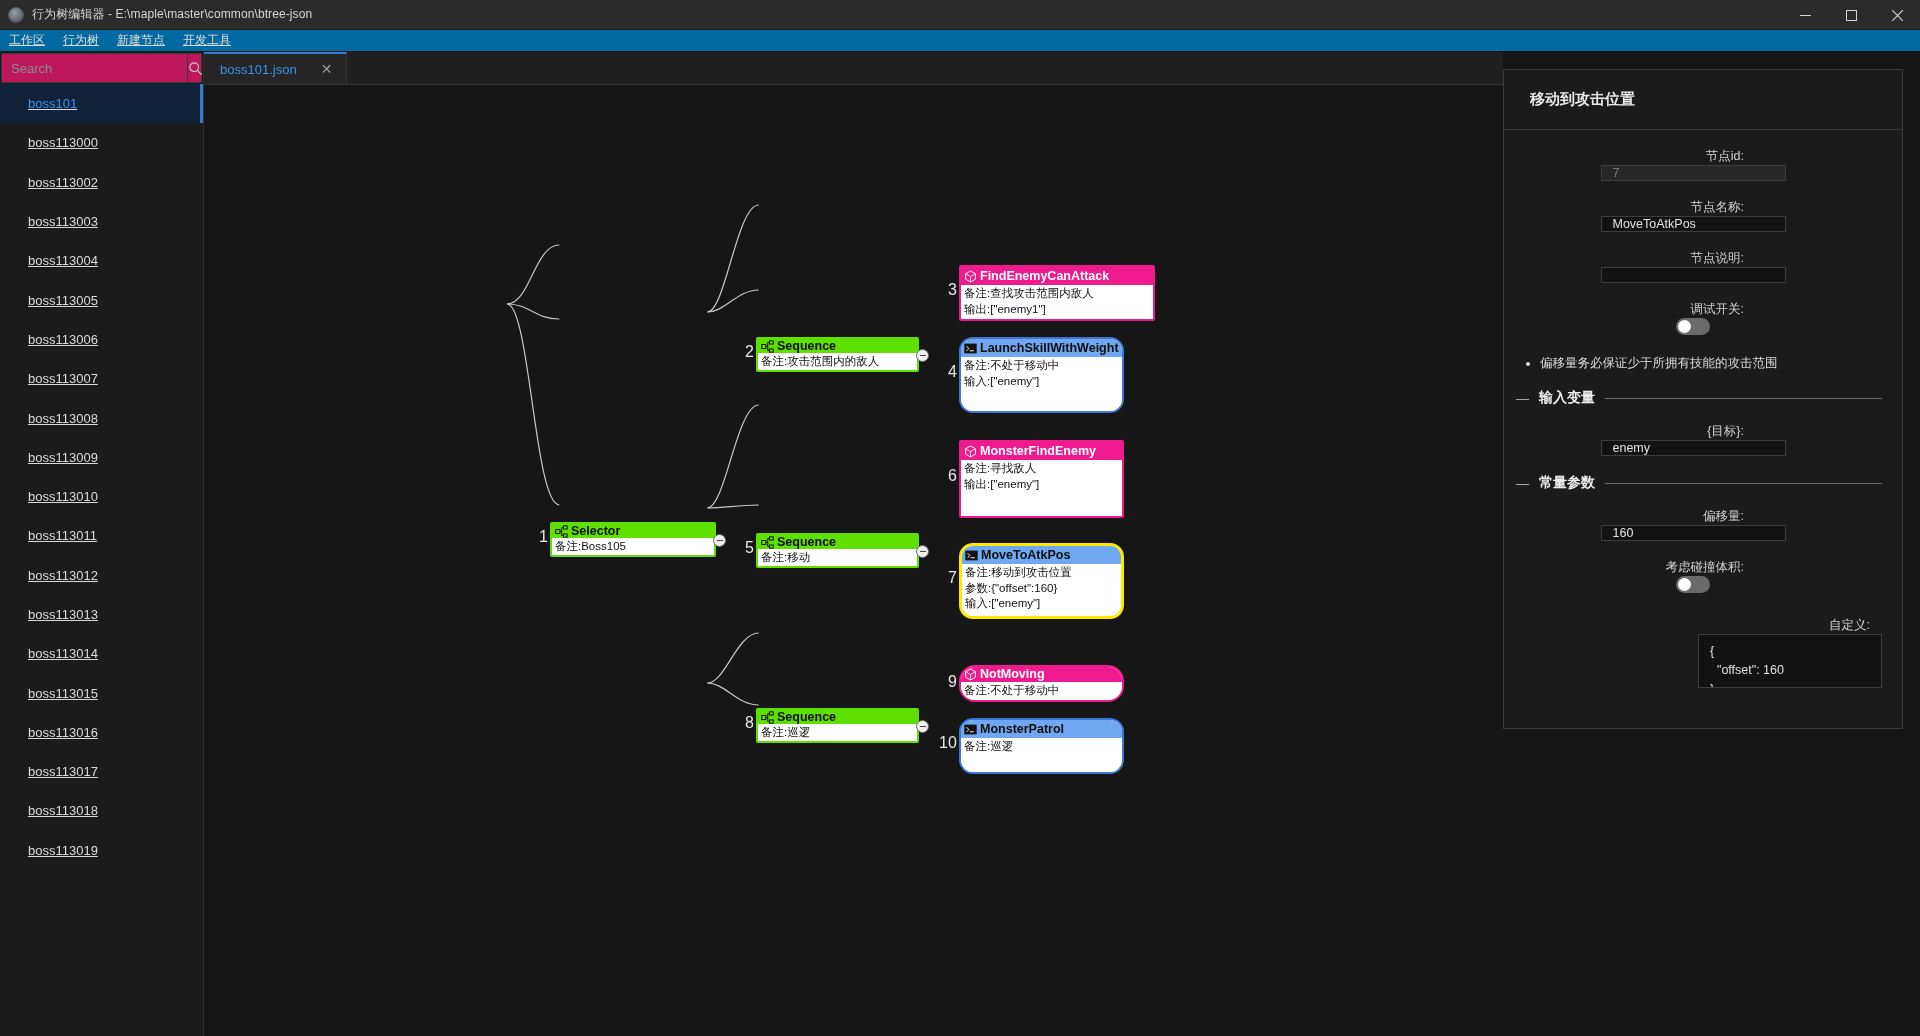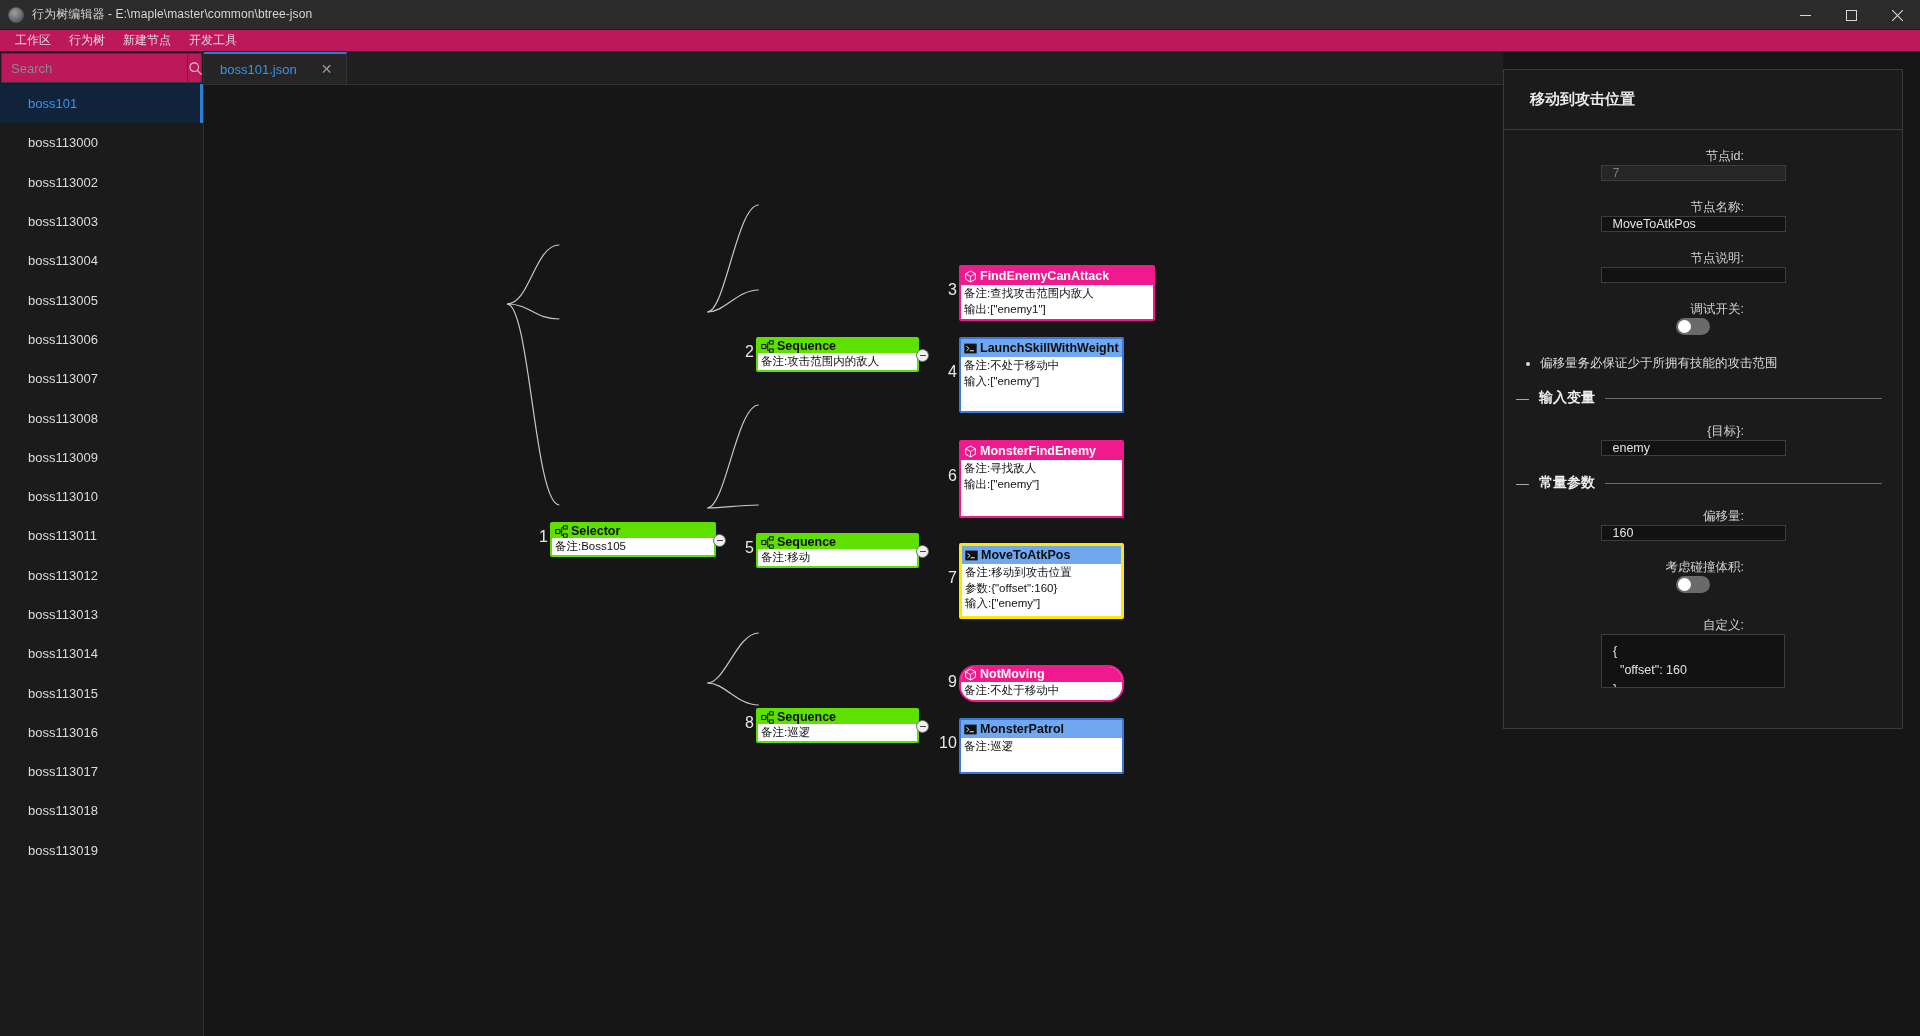--- a/index.html
+++ b/index.html
@@ -25,22 +25,22 @@
   }
   .title-text { font-size: 12px; color: #d6d6d6; letter-spacing: .1px; }
   .win-btns { position: absolute; right: 0; top: 0; height: 30px; display: flex; }
   .win-btn {
     width: 46px; height: 30px; display: flex; align-items: center; justify-content: center;
     color: #d6d6d6; font-size: 13px;
   }
   .wb-glyph { display:block; }
   
   .menubar {
-    height: 22px; background: #be185d; display: flex; align-items: center;
-    padding-left: 6px; border-bottom: 1px solid #151515;
+    height: 22px; background: #0369a1; display: flex; align-items: center;
+    border-bottom: 1px solid #151515; text-decoration: underline;
   }
   .menu-item { font-size: 12px; color: #dcdcdc; padding: 2px 9px; white-space: nowrap; }
   
   .workspace { display: flex; height: calc(1036px - 52px); }
   
   .sidebar {
     width: 204px; flex: none; background: #1b1b1b;
     border-right: 1px solid #303030;
     display: flex; flex-direction: column; overflow: hidden;
   }
@@ -51,21 +51,21 @@
   .search-input {
     flex: 1; background: transparent; border: none; outline: none;
     color: #cfcfcf; font-size: 13px; padding-left: 9px;
     font-family: "Liberation Sans", sans-serif;
   }
   .search-input::placeholder { color: #8a8a8a; }
   .search-btn {
     width: 34px; border-left: 1px solid #3a3a3a;
     display: flex; align-items: center; justify-content: center;
   }
-  .tree-list { flex: 1; overflow-y: auto; }
+  .tree-list { flex: 1; overflow-y: auto; text-decoration: underline; }
   .tree-item {
     height: 39.3px; display: flex; align-items: center;
     padding-left: 25px; font-size: 13px; color: #dcdcdc;
     border-left: 3px solid transparent;
   }
   .tree-item.active {
     background: #11233b; color: #3c94e6;
     border-left: 3px solid transparent;
     position: relative;
   }
@@ -86,21 +86,21 @@
   .canvas { flex: 1; position: relative; overflow: hidden; background: #161616; }
   .canvas svg.edges { position: absolute; inset: 0; width: 100%; height: 100%; }
   
   .node {
     position: absolute; background: #ffffff;
     border: 2px solid #5ee000; border-radius: 2px;
     overflow: hidden; display: flex; flex-direction: column;
   }
   .node.kind-composite { border-color: #5ee000; }
   .node.kind-condition { border-color: #ef1a8e; }
-  .node.kind-action    { border-color: #3d78d8; }
+  .node.kind-action    { border-color: #3d78d8; border-radius: 14px; }
   .node.selected { border-color: #ffe800; border-width: 3px; }
   .node-head {
     display: flex; align-items: center; gap: 3px;
     height: 18px; padding: 0 3px;
     font-size: 12.5px; font-weight: bold; color: #111;
     font-family: "Liberation Sans", sans-serif;
   }
   .kind-composite > .node-head { background: #5ee000; color: #0d0d0d; }
   .kind-condition > .node-head { background: #ef1a8e; color: #ffffff; }
   .kind-action    > .node-head { background: #6fa8f0; color: #0d0d0d; }
@@ -497,21 +497,21 @@
             <div class="frow">
               <div class="flabel">偏移量:</div>
               <input class="finput" value="160" style="">
             </div>
             <div class="frow">
               <div class="flabel">考虑碰撞体积:</div>
               <div class="toggle">
                 <div class="knob"></div>
               </div>
             </div>
-            <div class="frow" style="align-items: center;">
+            <div class="frow" style="align-items: flex-end;">
               <div class="flabel" style="padding-top: 6px;">自定义:</div>
               <textarea class="ftextarea" style="">{
   "offset": 160
 }</textarea>
             </div>
           </div>
 
       </div>
     </div>
   </div>

